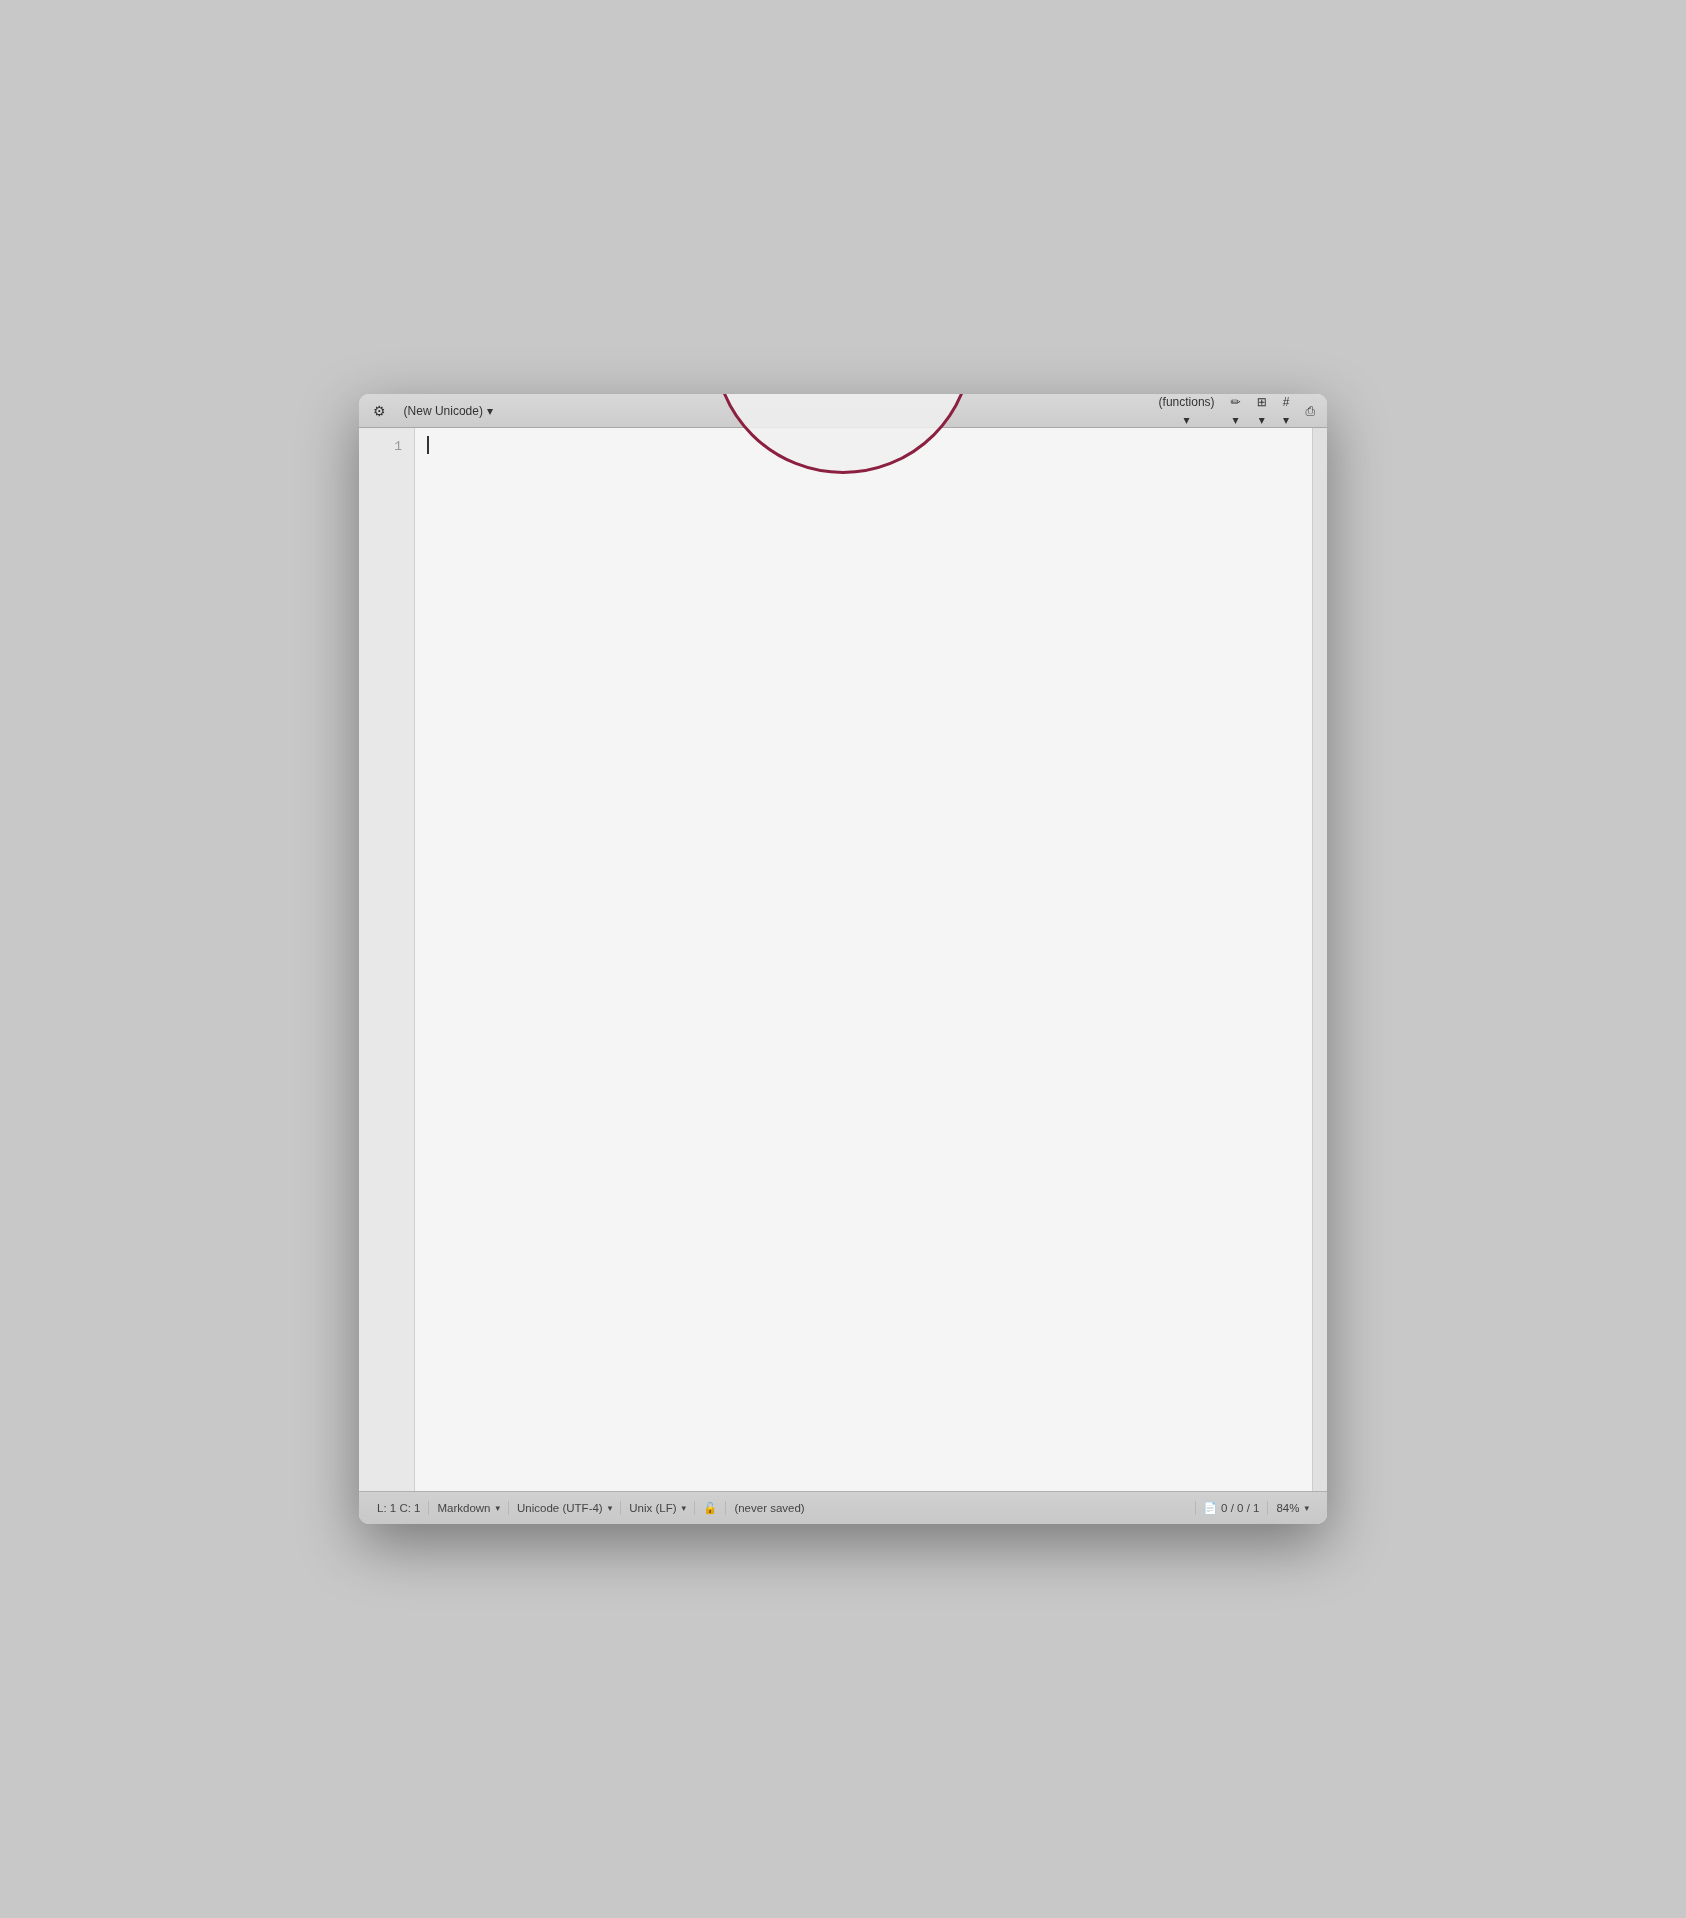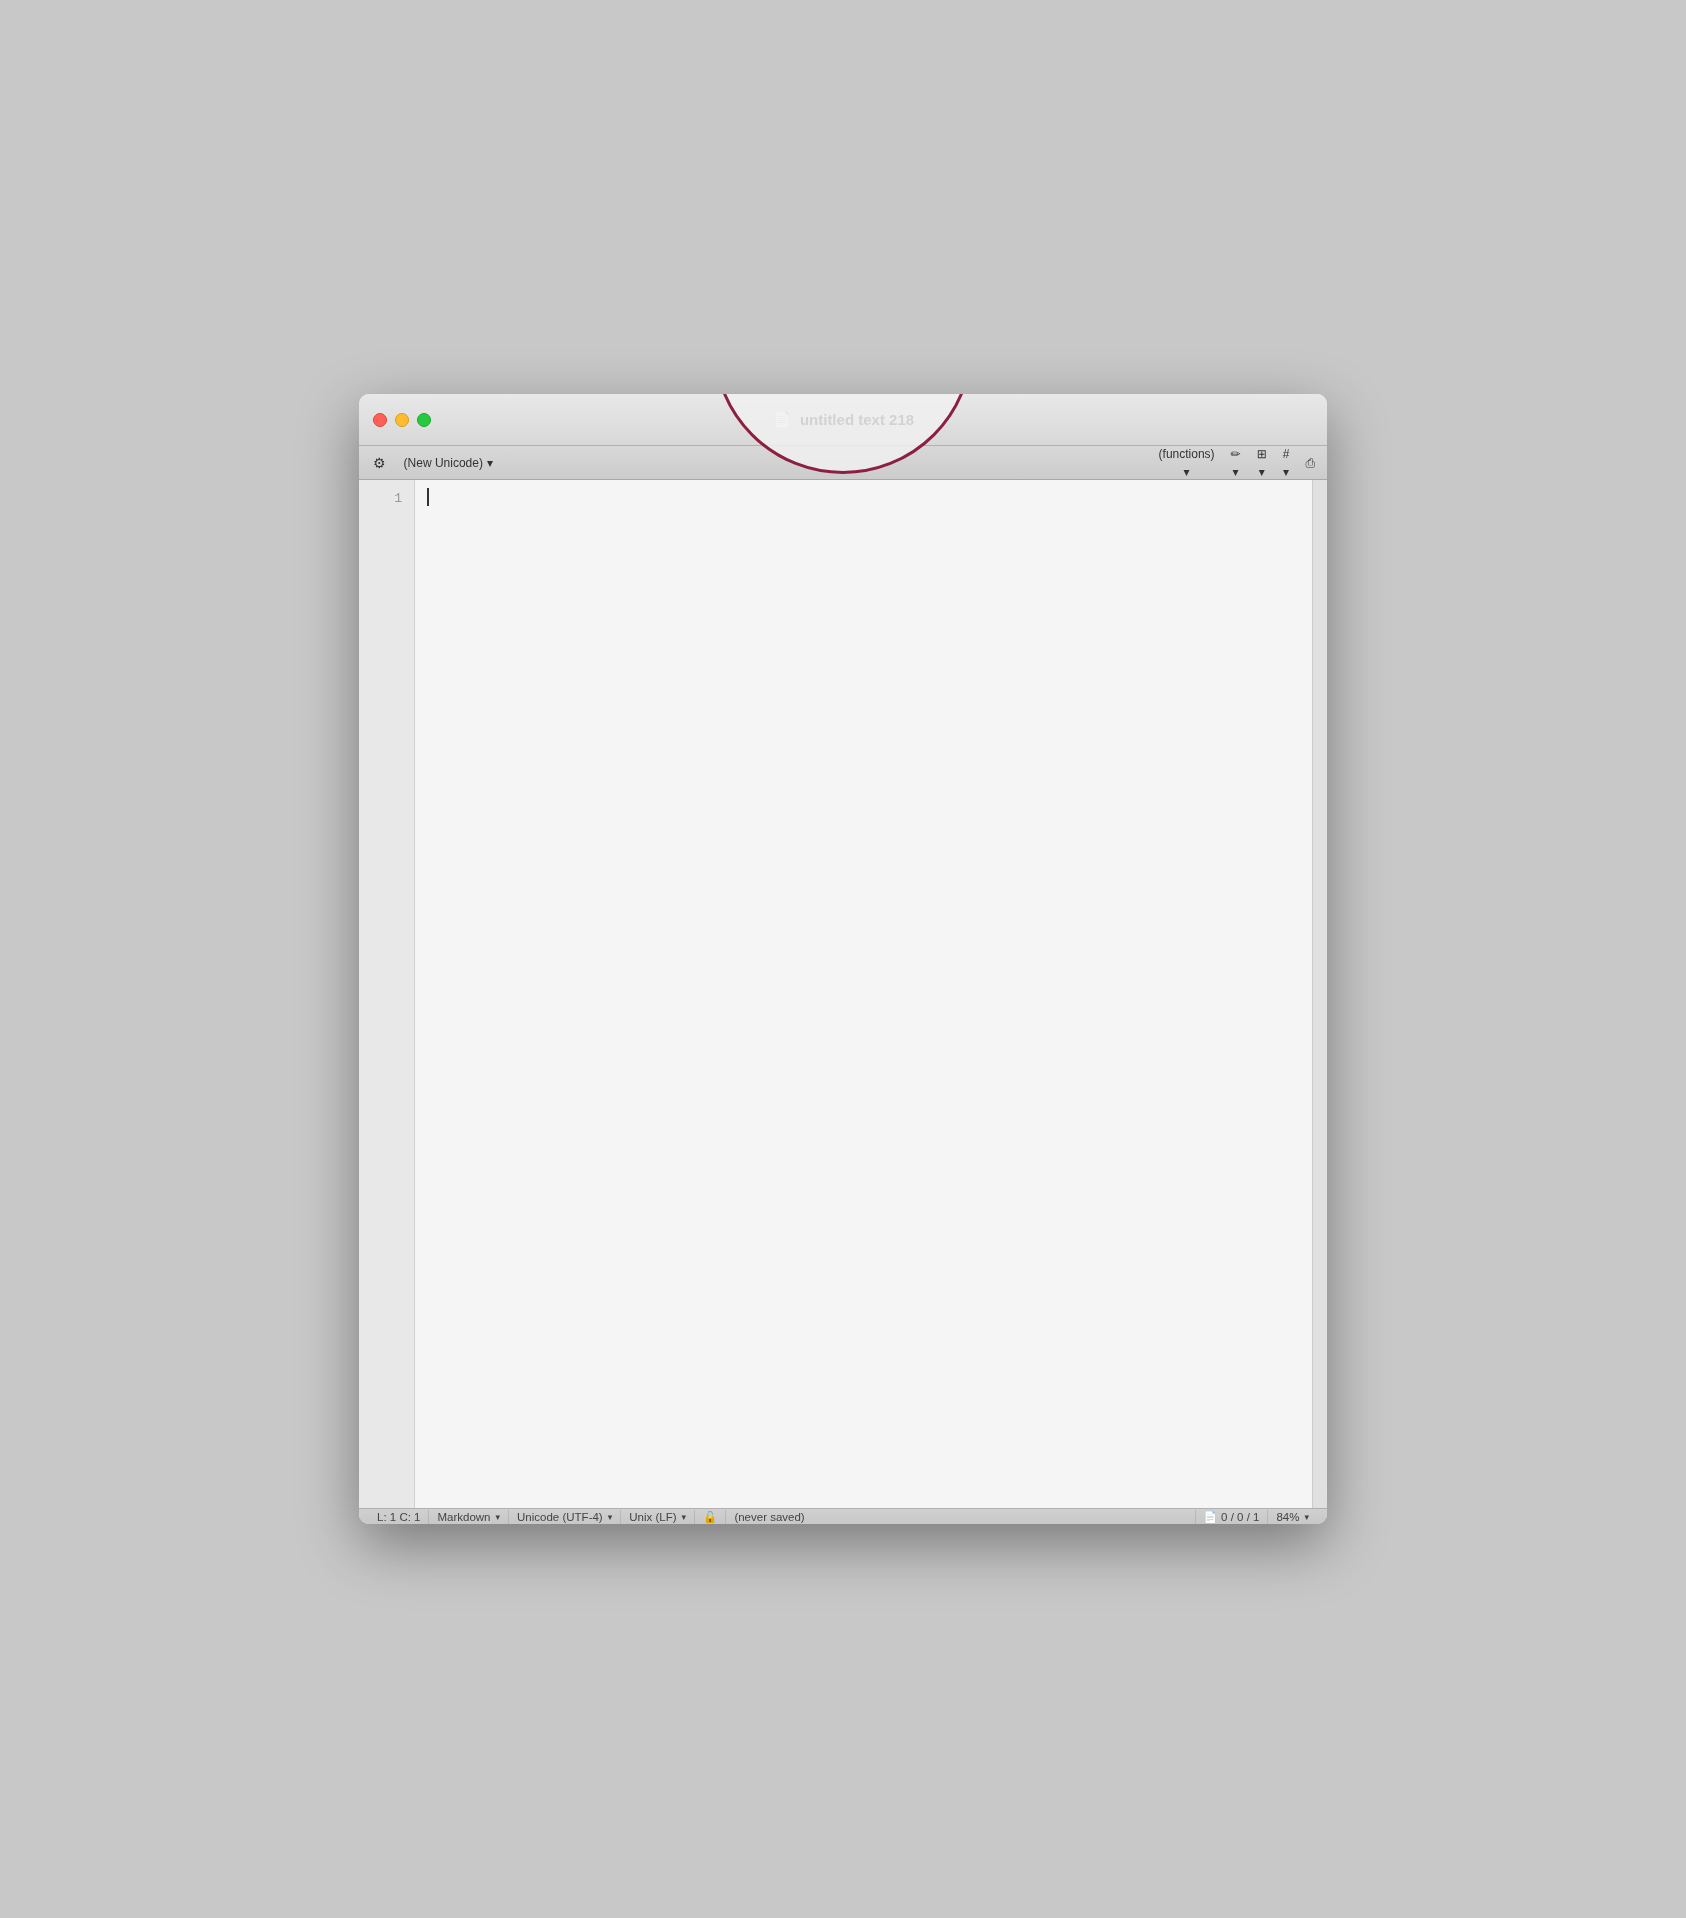--- a/index.html
+++ b/index.html
@@ -193,21 +193,21 @@
     
     .scrollbar-track {
       width: 15px;
       background: #e0e0e0;
       border-left: 1px solid #ccc;
       flex-shrink: 0;
     }
 
     
     .status-bar {
-      height: 16px;
+      height: 33px;
       background: linear-gradient(to bottom, #d0d0d0, #c8c8c8);
       border-top: 1px solid #b0b0b0;
       display: flex;
       align-items: center;
       padding: 0 10px;
       font-size: 11.5px;
       color: #444;
       gap: 0;
       flex-shrink: 0;
     }
@@ -258,31 +258,20 @@
   </style>
 </head>
 <body>
 
 <div class="window">
 
   <div class="annotation-circle">
     
   </div>
 
-  <div class="title-bar">
-    <div class="traffic-lights">
-      <div class="traffic-light close"></div>
-      <div class="traffic-light minimize"></div>
-      <div class="traffic-light maximize"></div>
-    </div>
-    <div class="title-area">
-      <span class="title-icon">📄</span>
-      <span class="title-text">untitled text 218</span>
-    </div>
-  </div>
 
   <div class="toolbar">
     <button class="toolbar-btn">
       <span class="toolbar-gear">⚙</span>
     </button>
     <button class="toolbar-btn">
       <span>(New Unicode)</span>
       <span>▾</span>
     </button>
 

